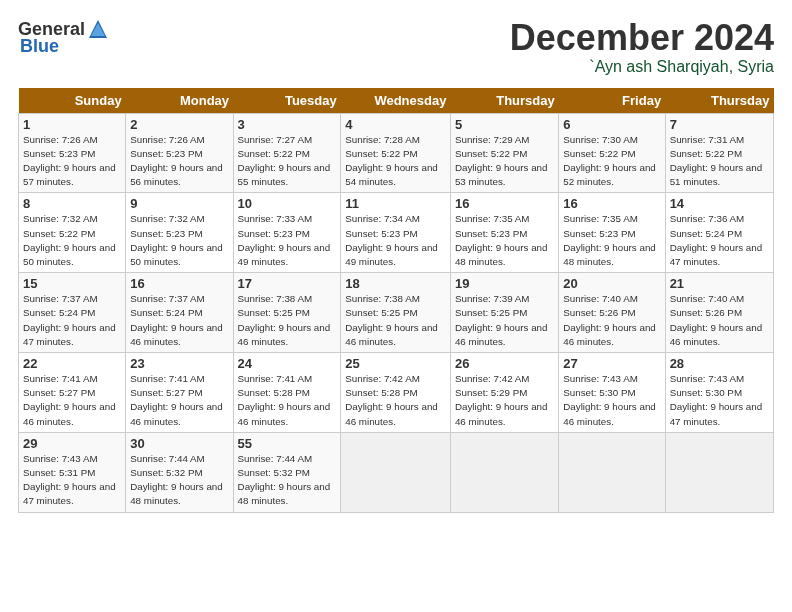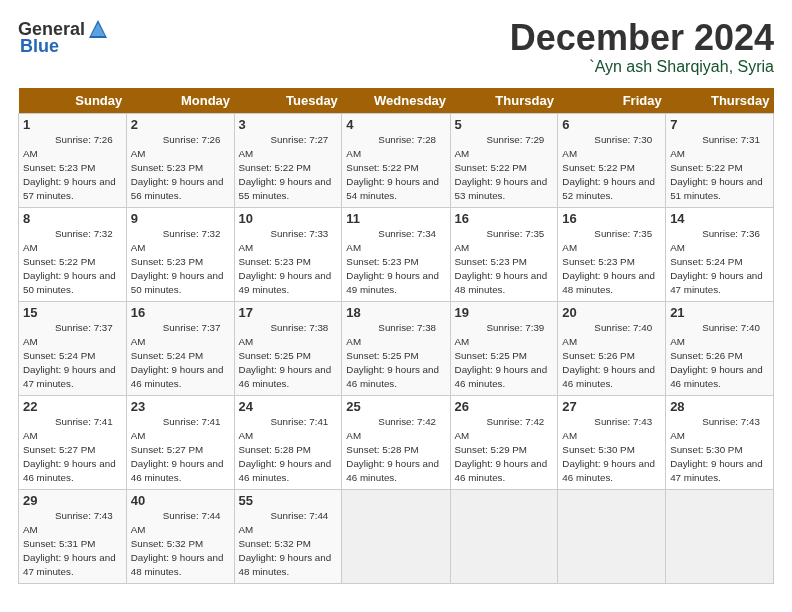--- a/index.html
+++ b/index.html
@@ -80,21 +80,20 @@
       font-size: 13px;
       font-weight: bold;
       color: #333;
       display: block;
       margin-bottom: 1px;
     }
     .day-detail {
       font-size: 9.8px;
       color: #333;
       line-height: 1.45;
-      margin-left: 32px;
     }
     td.empty {
       background: #f0f0f0 !important;
     }
   </style>
 </head>
 <body>
 
 <div class="page">
   <div class="header">
@@ -158,21 +157,21 @@
           <td><span class="day-num">22</span><span class="day-detail">Sunrise: 7:41 AM<br>Sunset: 5:27 PM<br>Daylight: 9 hours and 46 minutes.</span></td>
           <td><span class="day-num">23</span><span class="day-detail">Sunrise: 7:41 AM<br>Sunset: 5:27 PM<br>Daylight: 9 hours and 46 minutes.</span></td>
           <td><span class="day-num">24</span><span class="day-detail">Sunrise: 7:41 AM<br>Sunset: 5:28 PM<br>Daylight: 9 hours and 46 minutes.</span></td>
           <td><span class="day-num">25</span><span class="day-detail">Sunrise: 7:42 AM<br>Sunset: 5:28 PM<br>Daylight: 9 hours and 46 minutes.</span></td>
           <td><span class="day-num">26</span><span class="day-detail">Sunrise: 7:42 AM<br>Sunset: 5:29 PM<br>Daylight: 9 hours and 46 minutes.</span></td>
           <td><span class="day-num">27</span><span class="day-detail">Sunrise: 7:43 AM<br>Sunset: 5:30 PM<br>Daylight: 9 hours and 46 minutes.</span></td>
           <td><span class="day-num">28</span><span class="day-detail">Sunrise: 7:43 AM<br>Sunset: 5:30 PM<br>Daylight: 9 hours and 47 minutes.</span></td>
         </tr>
         <tr>
           <td><span class="day-num">29</span><span class="day-detail">Sunrise: 7:43 AM<br>Sunset: 5:31 PM<br>Daylight: 9 hours and 47 minutes.</span></td>
-          <td><span class="day-num">40</span><span class="day-detail">Sunrise: 7:44 AM<br>Sunset: 5:32 PM<br>Daylight: 9 hours and 48 minutes.</span></td>
+          <td><span class="day-num">30</span><span class="day-detail">Sunrise: 7:44 AM<br>Sunset: 5:32 PM<br>Daylight: 9 hours and 48 minutes.</span></td>
           <td><span class="day-num">55</span><span class="day-detail">Sunrise: 7:44 AM<br>Sunset: 5:32 PM<br>Daylight: 9 hours and 48 minutes.</span></td>
           <td class="empty"></td>
           <td class="empty"></td>
           <td class="empty"></td>
           <td class="empty"></td>
         </tr>
       </tbody>
   </table>
 </div>
 

